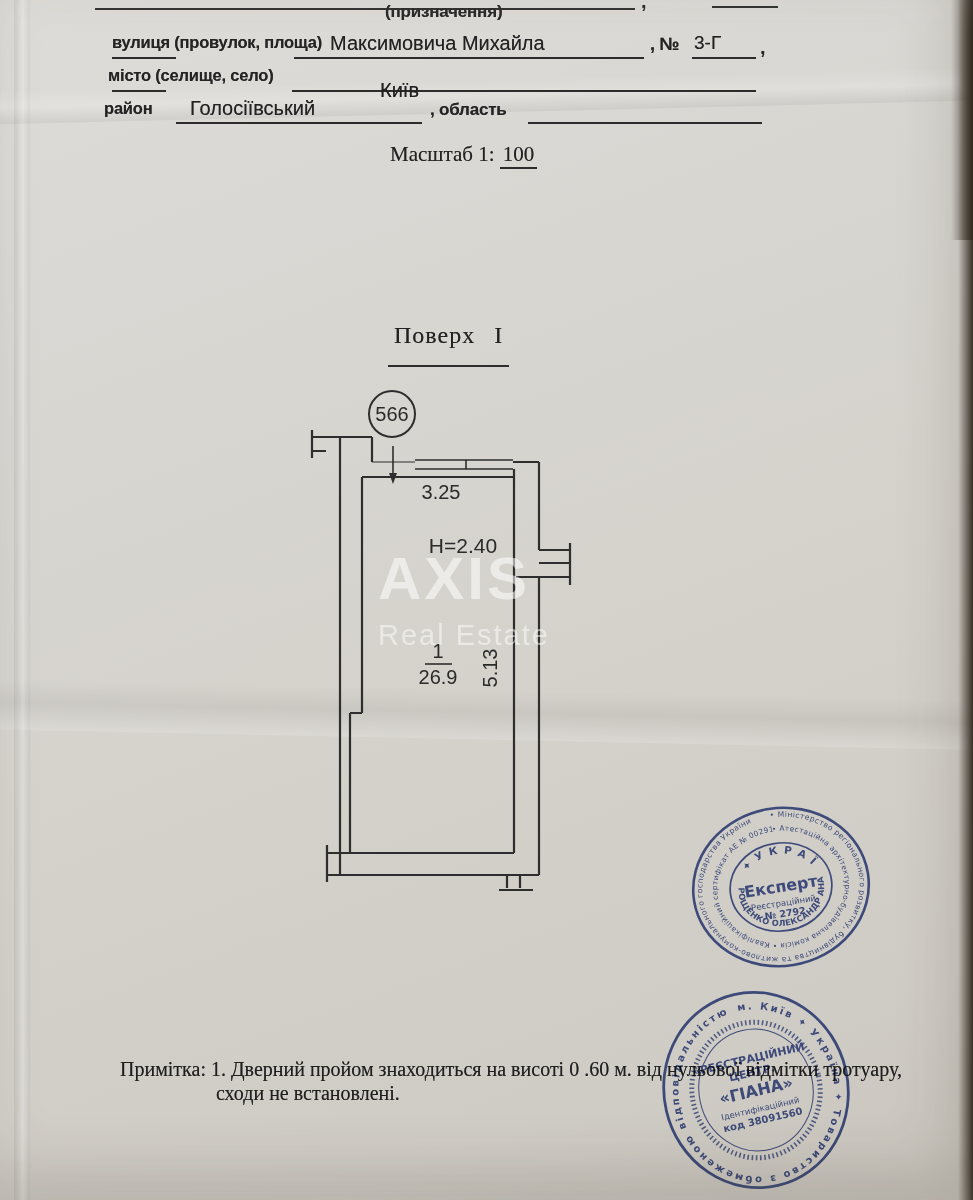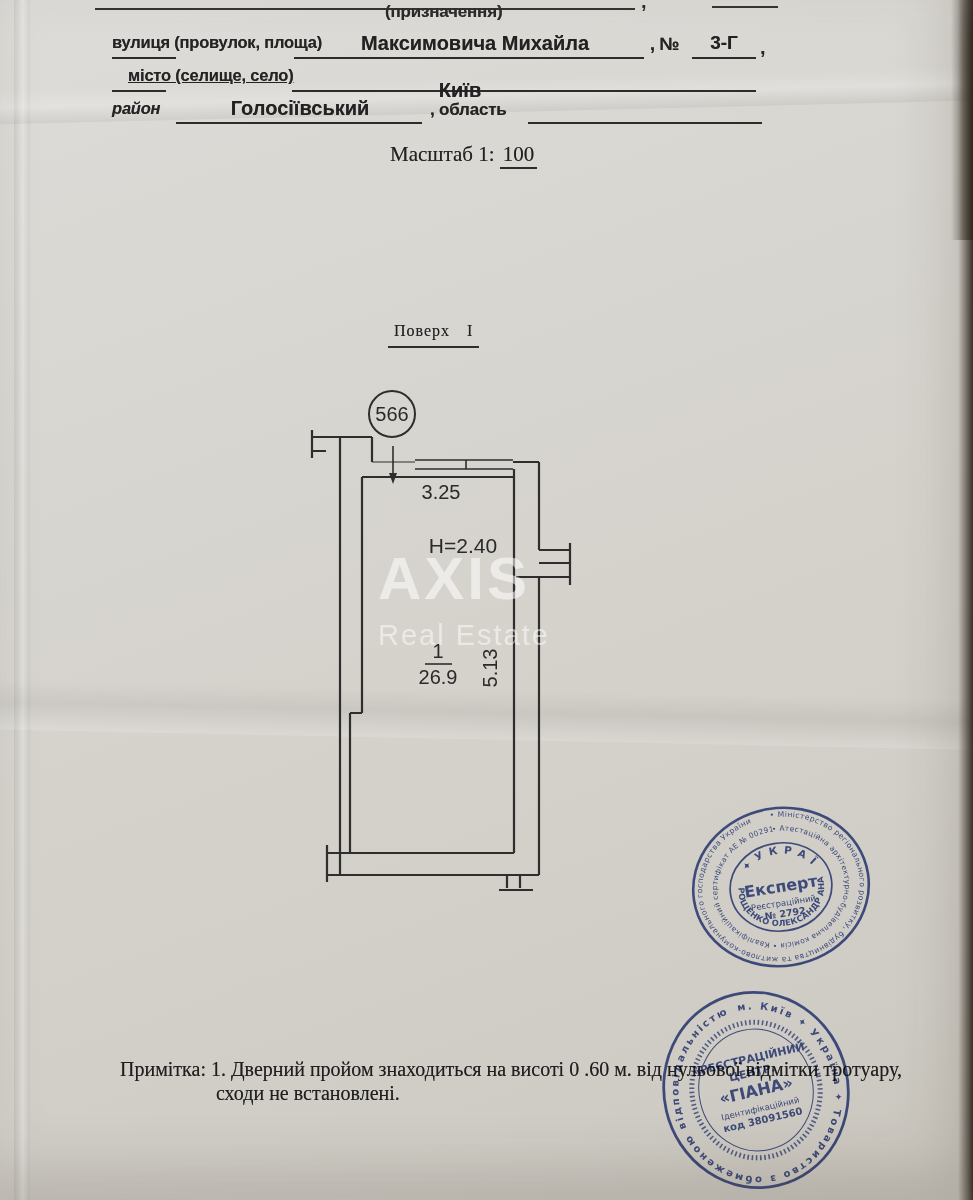--- a/index.html
+++ b/index.html
@@ -13,27 +13,27 @@
   .crease-d2{position:absolute;left:-20px;top:690px;width:1050px;height:50px;transform:rotate(1.2deg);
     background:linear-gradient(to bottom,rgba(0,0,0,.0),rgba(0,0,0,.05) 45%,rgba(255,255,255,.14));pointer-events:none;}
   .edge-right{position:absolute;right:0;top:0;width:15px;height:100%;
     background:linear-gradient(to right,rgba(56,46,35,0),rgba(56,46,35,.55) 55%,rgba(38,31,23,.95));pointer-events:none;}
   .edge-right-top{position:absolute;right:0;top:0;width:22px;height:240px;
     background:linear-gradient(to right,rgba(56,46,35,0),rgba(45,37,28,.8));pointer-events:none;}
   .vignette{position:absolute;inset:0;box-shadow:inset -18px -26px 60px rgba(60,50,40,.18), inset 8px 4px 40px rgba(255,255,255,.12);pointer-events:none;}
 
   .hline{position:absolute;height:2px;background:#2c2c2c;}
   .form-label{position:absolute;font-weight:bold;font-size:16.5px;letter-spacing:-.2px;color:#242424;text-shadow:0 0 .6px rgba(30,30,30,.55);}
-  .form-value{position:absolute;font-weight:bold;font-size:20px;color:#222;text-align:center;text-shadow:0 0 .6px rgba(30,30,30,.5);}
+  .form-value{position:absolute;font-weight:normal;font-size:20px;color:#222;text-shadow:0 0 .6px rgba(30,30,30,.5);}
 
   .scale-line{position:absolute;left:362px;top:142px;font-family:"Liberation Serif",serif;font-size:21px;color:#222;text-shadow:0 0 .5px rgba(30,30,30,.5);margin-left:28px;}
   .scale-line .uv{border-bottom:2px solid #2c2c2c;padding:0 3px 1px 3px;}
 
-  .floor-title{position:absolute;left:388px;top:322px;font-family:"Liberation Serif",serif;font-size:16px;color:#222;
-    word-spacing:12px;letter-spacing:1px;border-bottom:2px solid #2e2e2e;padding:0 6px 6px 6px;text-shadow:0 0 .5px rgba(30,30,30,.5);}
+  .floor-title{position:absolute;left:388px;top:322px;font-family:"Liberation Serif",serif;font-size:24px;color:#222;
+    word-spacing:12px;letter-spacing:1px;border-bottom:2px solid #2e2e2e;padding:0 6px 16px 6px;text-shadow:0 0 .5px rgba(30,30,30,.5);}
 
   .plan-svg{position:absolute;left:290px;top:380px;}
   .plan-svg path,.plan-svg line,.plan-svg circle{stroke:#2e2e2e;fill:none;}
   .plan-svg text{fill:#2a2a2a;font-family:"Liberation Sans",sans-serif;}
 
   .watermark{position:absolute;left:378px;top:541px;width:240px;pointer-events:none;}
   .wm1{font-size:60px;font-weight:bold;letter-spacing:3px;color:rgba(255,255,255,.55);line-height:76px;}
   .wm2{font-size:29px;font-weight:normal;letter-spacing:2px;color:rgba(255,255,255,.50);margin-top:2px;}
 
   .note-line{position:absolute;font-family:"Liberation Serif",serif;font-size:20px;color:#1f1f1f;text-shadow:0 0 .5px rgba(30,30,30,.55);white-space:nowrap;}
@@ -58,26 +58,26 @@
 
   <div class="form-label" style="left:112px;top:33px;">вулиця (провулок, площа)</div>
   <div class="hline" style="left:112px;top:57px;width:64px;"></div>
   <div class="hline" style="left:294px;top:57px;width:350px;"></div>
   <div class="form-value" style="left:330px;top:32px;width:290px;">Максимовича Михайла</div>
   <div class="form-label" style="left:650px;top:34px;font-size:18px;">, №</div>
   <div class="hline" style="left:692px;top:57px;width:64px;"></div>
   <div class="form-value" style="left:694px;top:32px;width:60px;font-size:19px;">3-Г</div>
   <div class="frag" style="left:760px;top:36px;">,</div>
 
-  <div class="form-label" style="left:128px;top:66px;text-decoration:underline;">місто (селище, село)</div>
+  <div class="form-label" style="left:108px;top:66px;">місто (селище, село)</div>
   <div class="hline" style="left:112px;top:90px;width:54px;"></div>
   <div class="hline" style="left:292px;top:90px;width:464px;"></div>
   <div class="form-value" style="left:380px;top:65px;width:160px;margin-top:14px;">Київ</div>
 
-  <div class="form-label" style="left:112px;top:99px;font-style:italic;">район</div>
+  <div class="form-label" style="left:104px;top:99px;">район</div>
   <div class="hline" style="left:176px;top:122px;width:246px;"></div>
   <div class="form-value" style="left:190px;top:97px;width:220px;">Голосіївський</div>
   <div class="form-label" style="left:430px;top:100px;font-size:17px;">, область</div>
   <div class="hline" style="left:528px;top:122px;width:234px;"></div>
 
   <div class="scale-line"><span>Масштаб 1:</span> <span class="uv">100</span></div>
 
   <div class="floor-title">Поверх І</div>
 
   <svg class="plan-svg" width="300" height="520" viewBox="0 0 300 520">

